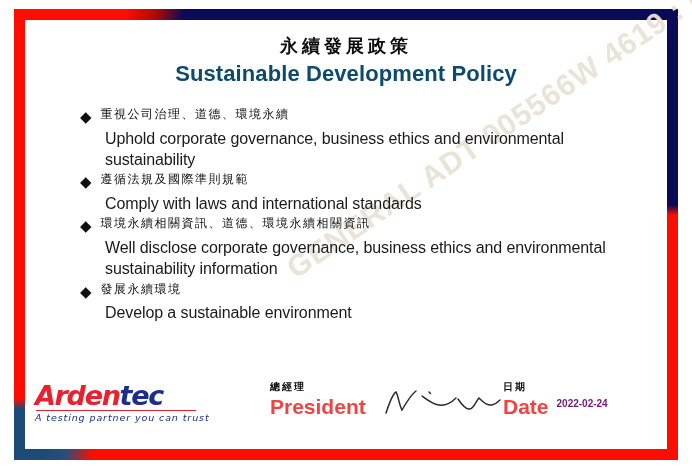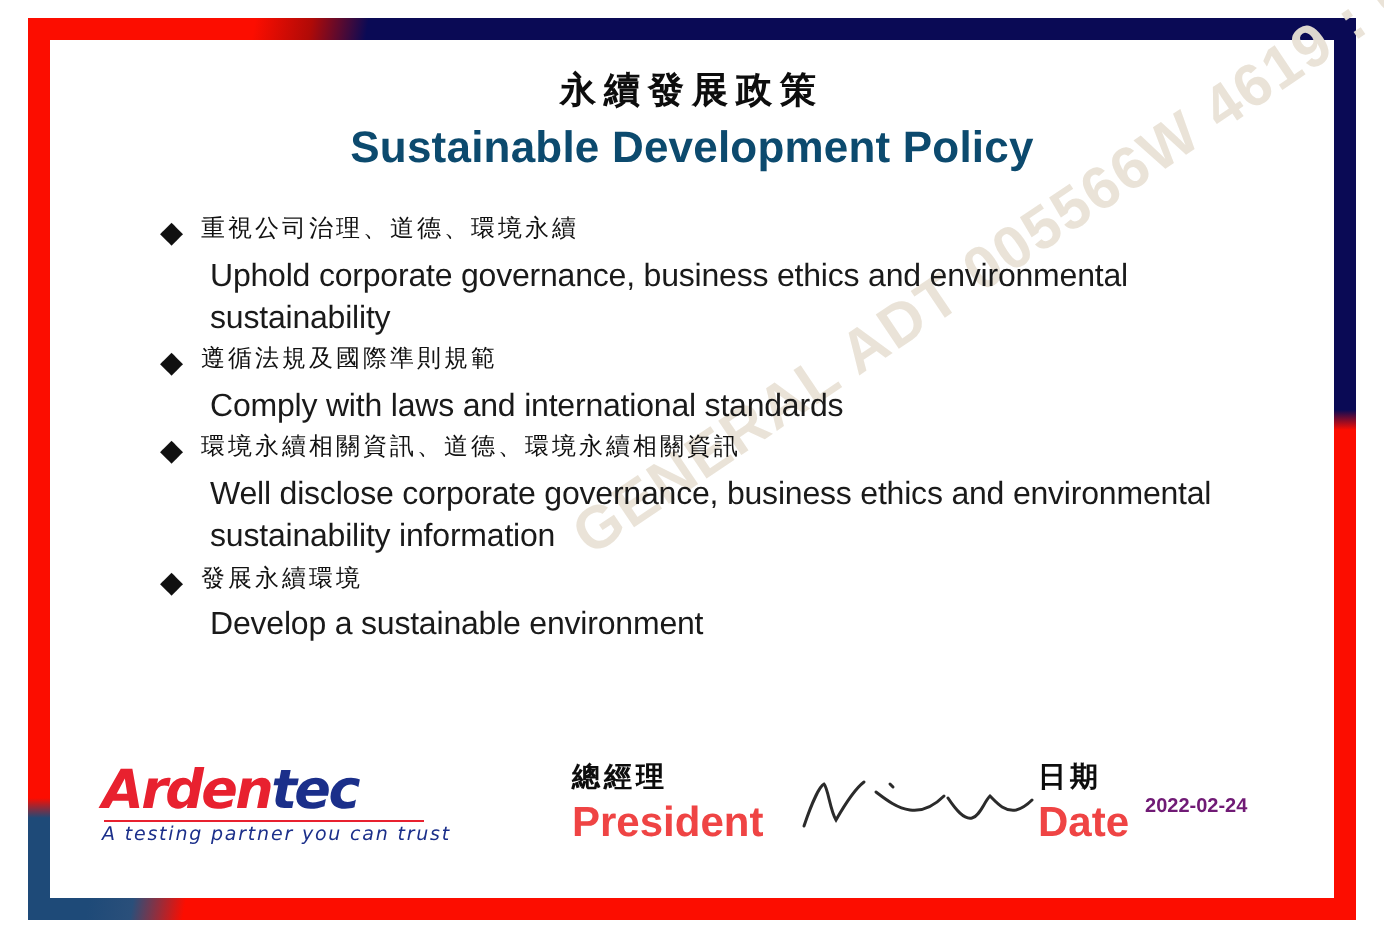--- a/index.html
+++ b/index.html
@@ -144,21 +144,21 @@
     font-size: 16px;
     color: #1a1a1a;
     line-height: 1.33;
     padding-left: 25px;
     letter-spacing: -0.1px;
   }
 
   
   .footer {
     position: absolute;
-    left: 16px;
+    left: 0;
     bottom: 8px;
     width: 642px;
     height: 62px;
   }
 
   .logo {
     position: absolute;
     left: 10px;
     top: 3px;
     width: 180px;
@@ -192,21 +192,21 @@
   .sign-block {
     position: absolute;
     left: 245px;
     top: 2px;
     display: flex;
     align-items: flex-start;
   }
   .sign-labels { line-height: 1.25; }
   .label-zh {
     font-family: "DejaVu Sans", sans-serif;
-    font-size: 14px;
+    font-size: 10px;
     font-weight: bold;
     color: #0d0d0d;
     letter-spacing: 2px;
   }
   .label-en {
     font-size: 21px;
     font-weight: bold;
     color: #ef4444;
   }
   .signature {

